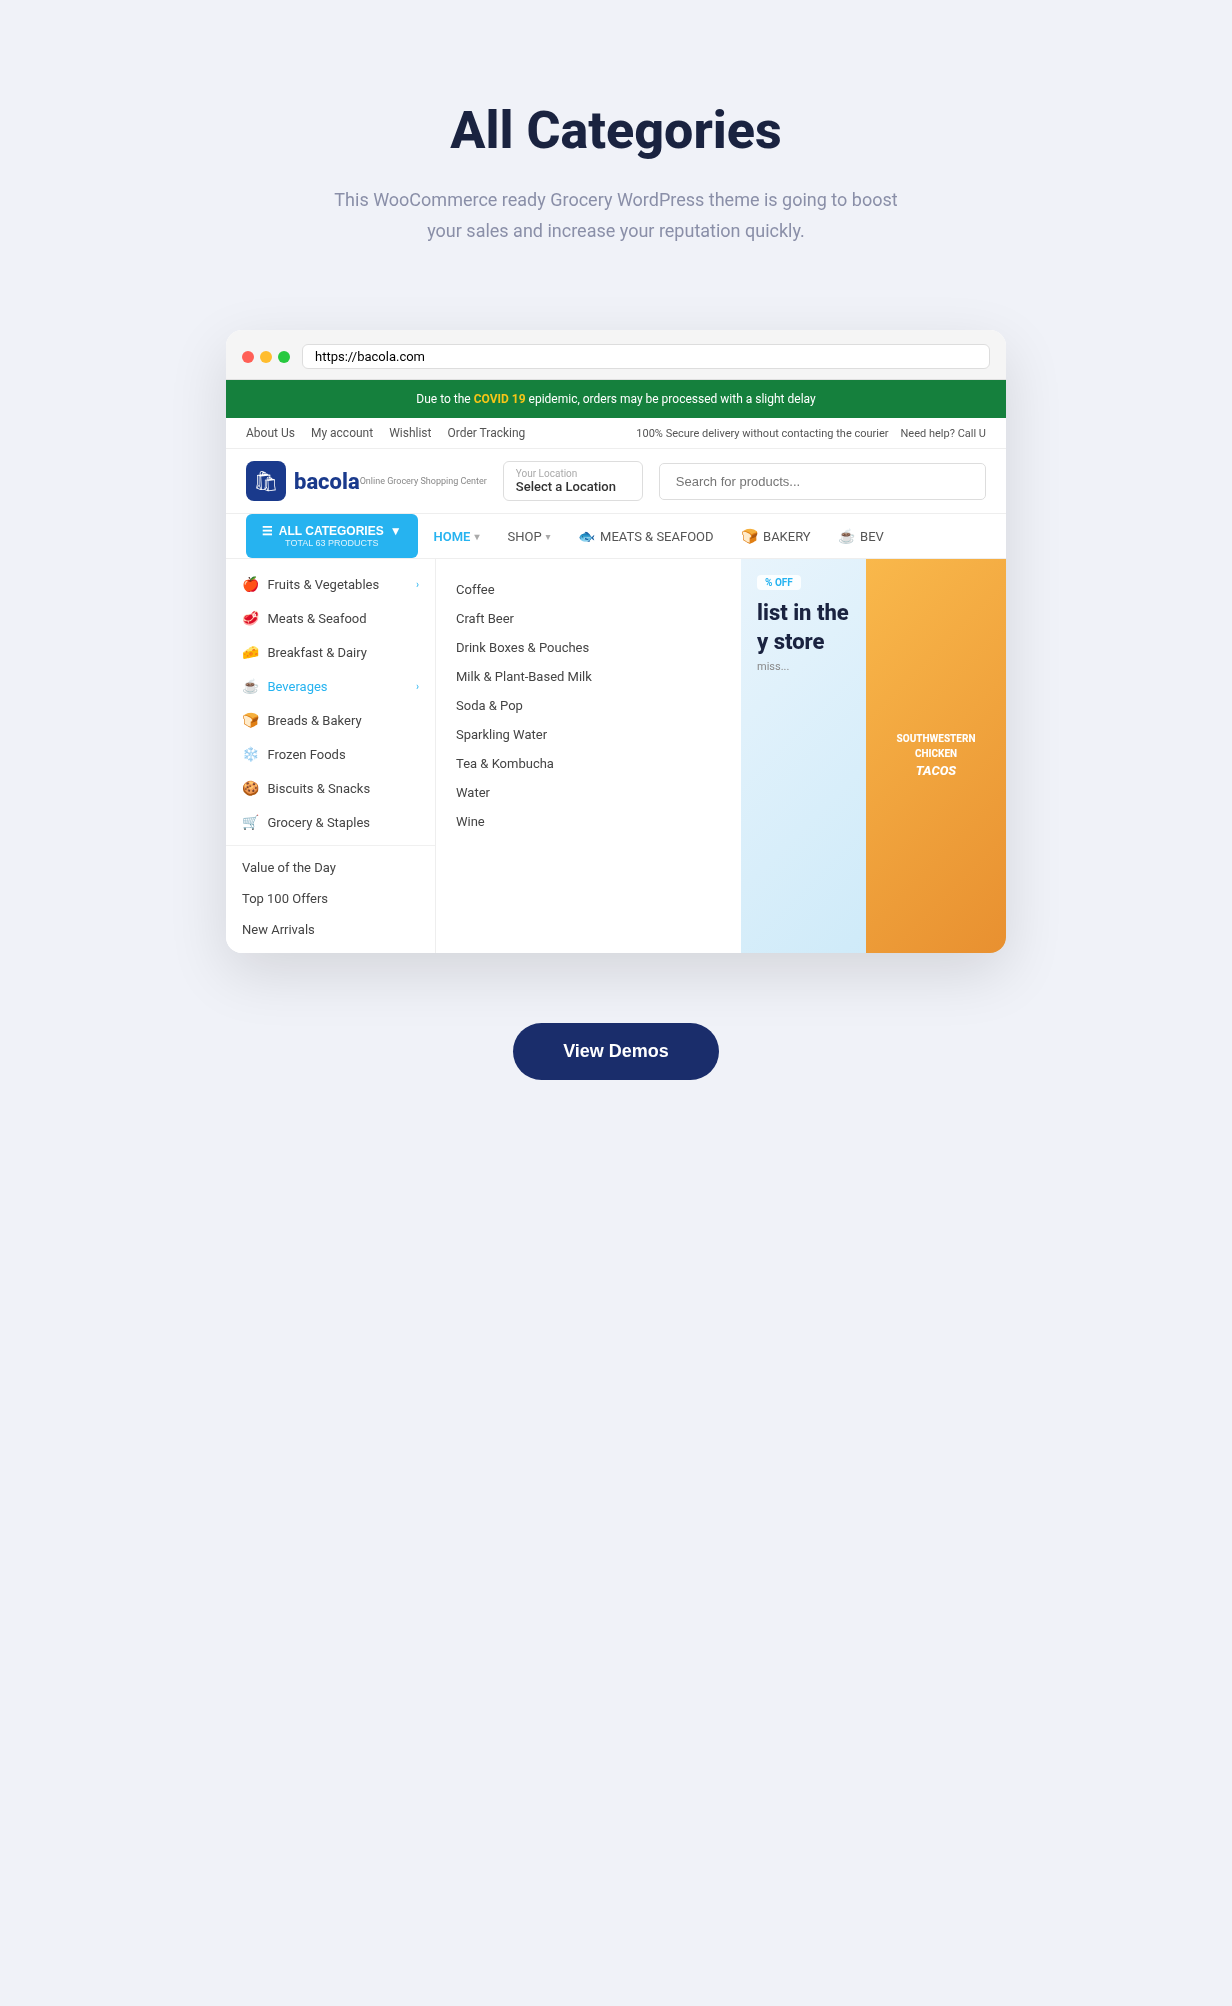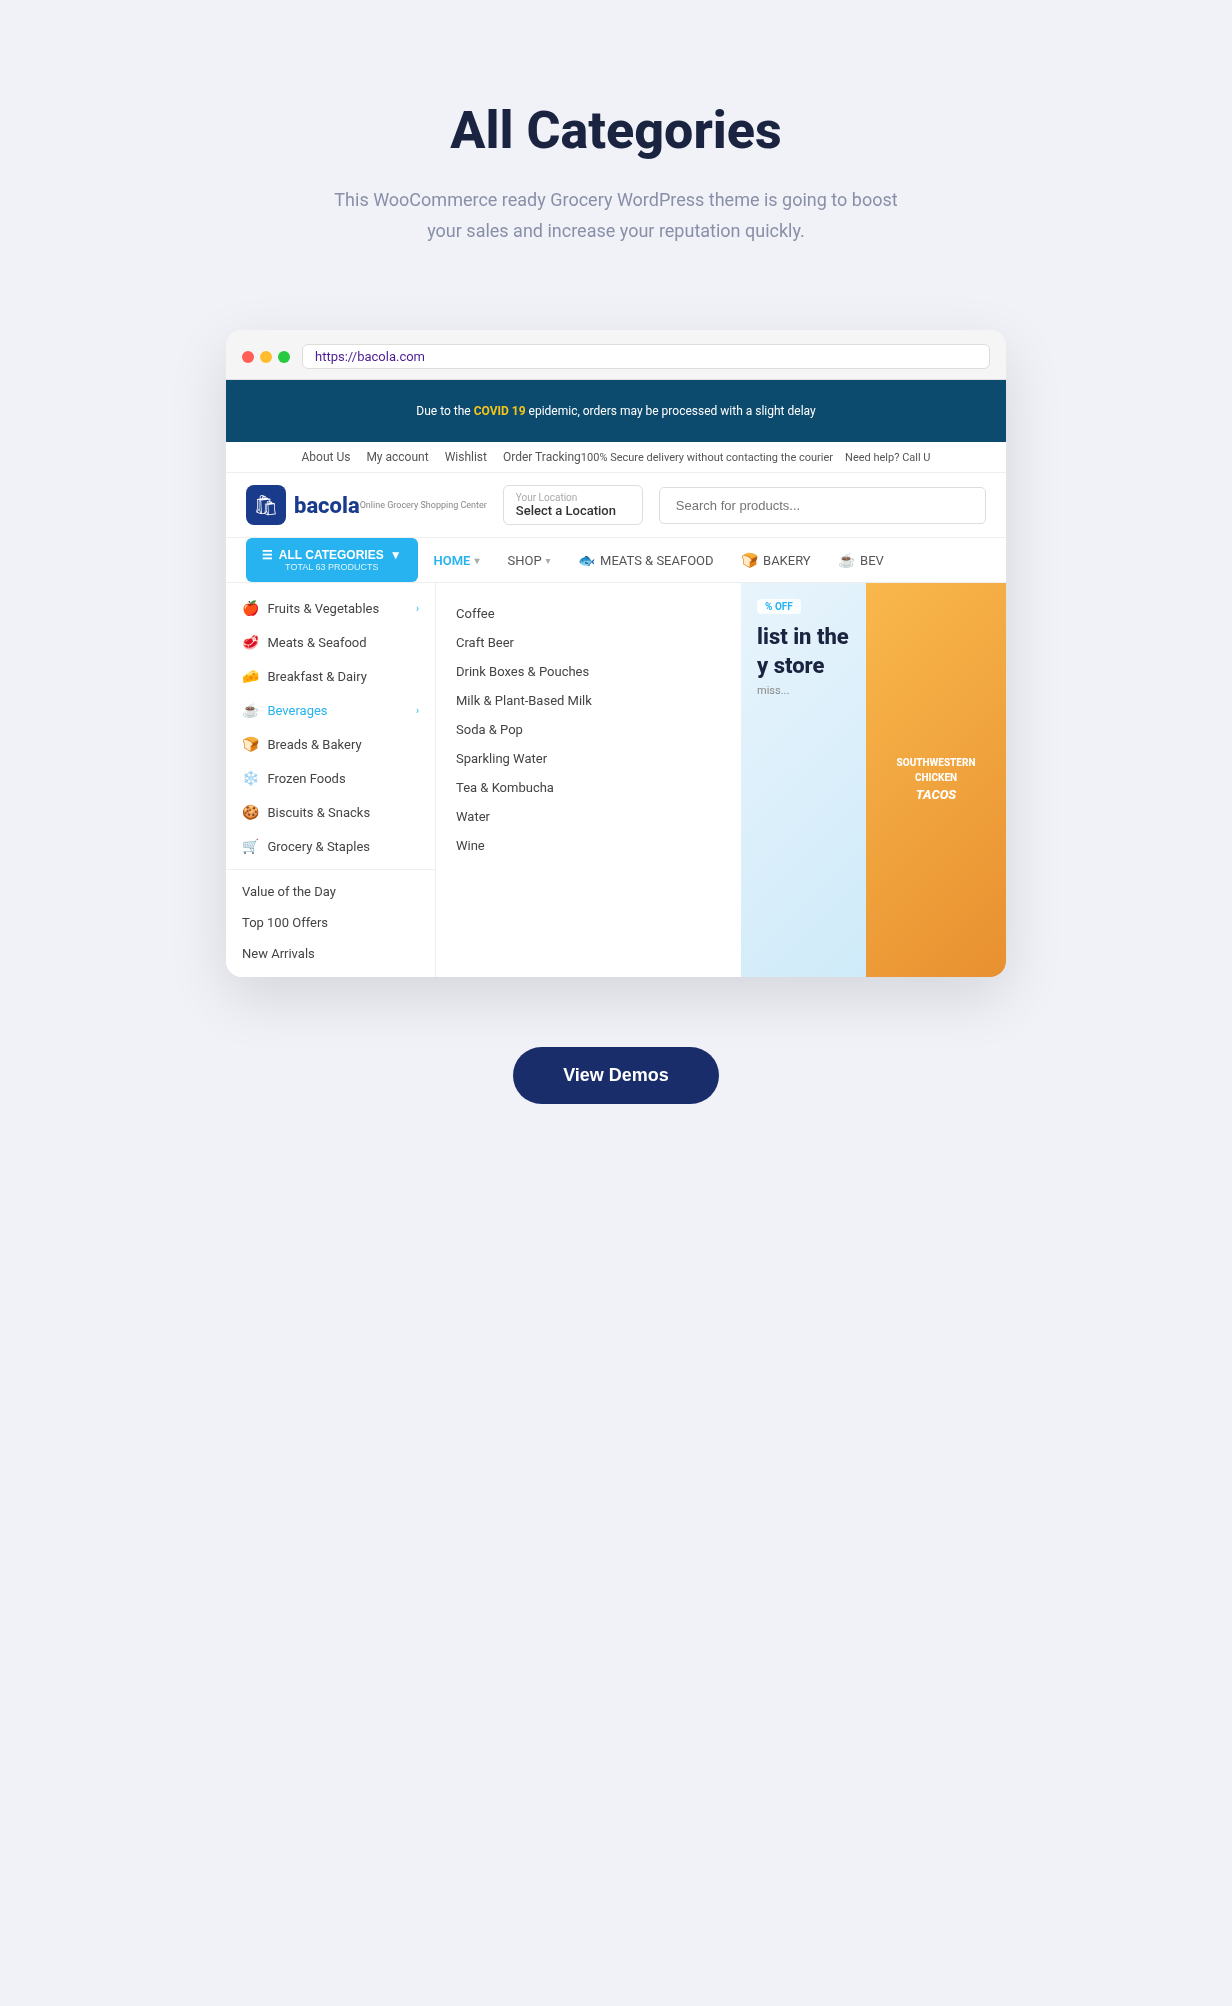--- a/index.html
+++ b/index.html
@@ -63,45 +63,45 @@
     .dot-red { background: #ff5f56; }
     .dot-yellow { background: #ffbd2e; }
     .dot-green { background: #27c93f; }
 
     .browser-url {
       background: #fff;
       border: 1px solid #ddd;
       border-radius: 6px;
       padding: 4px 12px;
       font-size: 13px;
-      color: #4c1d95;
+      color: #000000;
       flex: 1;
     }
 
     
     .site-content {
       background: #fff;
     }
 
     
     .notice-bar {
-      background: #0c4a6e;
+      background: #15803d;
       color: #fff;
       text-align: center;
-      padding: 24px 16px;
+      padding: 12px 16px;
       font-size: 12px;
     }
 
     .notice-bar span.covid { color: #f5c518; font-weight: 700; }
 
     
     .secondary-nav {
       display: flex;
       align-items: center;
-      justify-content: center;
+      justify-content: space-between;
       padding: 8px 20px;
       border-bottom: 1px solid #eee;
       font-size: 12px;
       color: #555;
     }
 
     .secondary-nav-left { display: flex; gap: 16px; }
     .secondary-nav-right { display: flex; align-items: center; gap: 12px; font-size: 11px; color: #555; }
 
     

